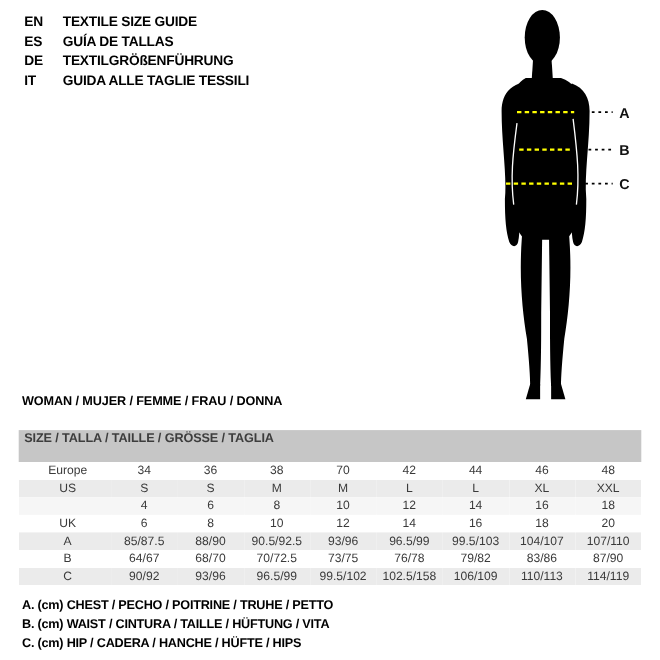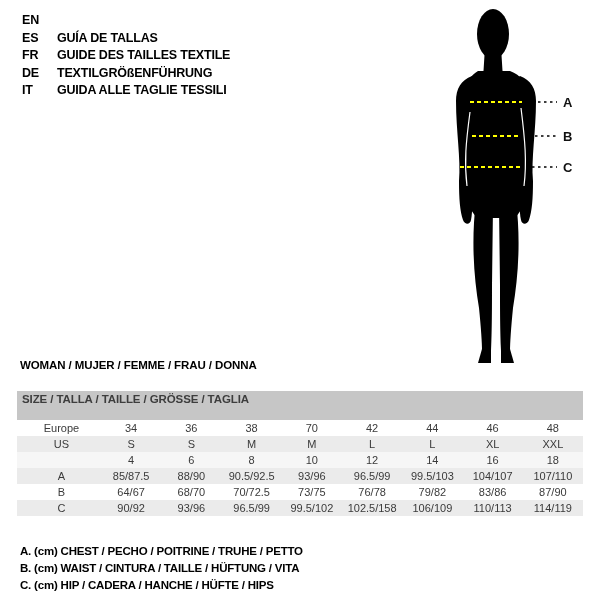--- a/index.html
+++ b/index.html
@@ -39,28 +39,25 @@
   .legend-line { height:17px; line-height:17px; font-size:11.5px; font-weight:bold; letter-spacing:-0.2px; white-space:nowrap; }
 </style>
 </head>
 <body>
 
 <div class="page">
 
   <div class="lang-block">
     <div class="lang-row">
       <span class="lang-code">EN</span>
+      <span class="lang-label">TEXTILE SIZE GUIDE</span>
     </div>
     <div class="lang-row">
       <span class="lang-code">ES</span>
       <span class="lang-label">GUÍA DE TALLAS</span>
-    </div>
-    <div class="lang-row">
-      <span class="lang-code">FR</span>
-      <span class="lang-label">GUIDE DES TAILLES TEXTILE</span>
     </div>
     <div class="lang-row">
       <span class="lang-code">DE</span>
       <span class="lang-label">TEXTILGRÖßENFÜHRUNG</span>
     </div>
     <div class="lang-row">
       <span class="lang-code">IT</span>
       <span class="lang-label">GUIDA ALLE TAGLIE TESSILI</span>
     </div>
   </div>
@@ -155,20 +152,31 @@
             <td class="rowlabel"></td>
             <td>4</td>
             <td>6</td>
             <td>8</td>
             <td>10</td>
             <td>12</td>
             <td>14</td>
             <td>16</td>
             <td>18</td>
           </tr>
+          <tr style="background: rgb(255, 255, 255);">
+            <td class="rowlabel">UK</td>
+            <td>6</td>
+            <td>8</td>
+            <td>10</td>
+            <td>12</td>
+            <td>14</td>
+            <td>16</td>
+            <td>18</td>
+            <td>20</td>
+          </tr>
           <tr style="background: rgb(235, 235, 235);">
             <td class="rowlabel">A</td>
             <td>85/87.5</td>
             <td>88/90</td>
             <td>90.5/92.5</td>
             <td>93/96</td>
             <td>96.5/99</td>
             <td>99.5/103</td>
             <td>104/107</td>
             <td>107/110</td>

